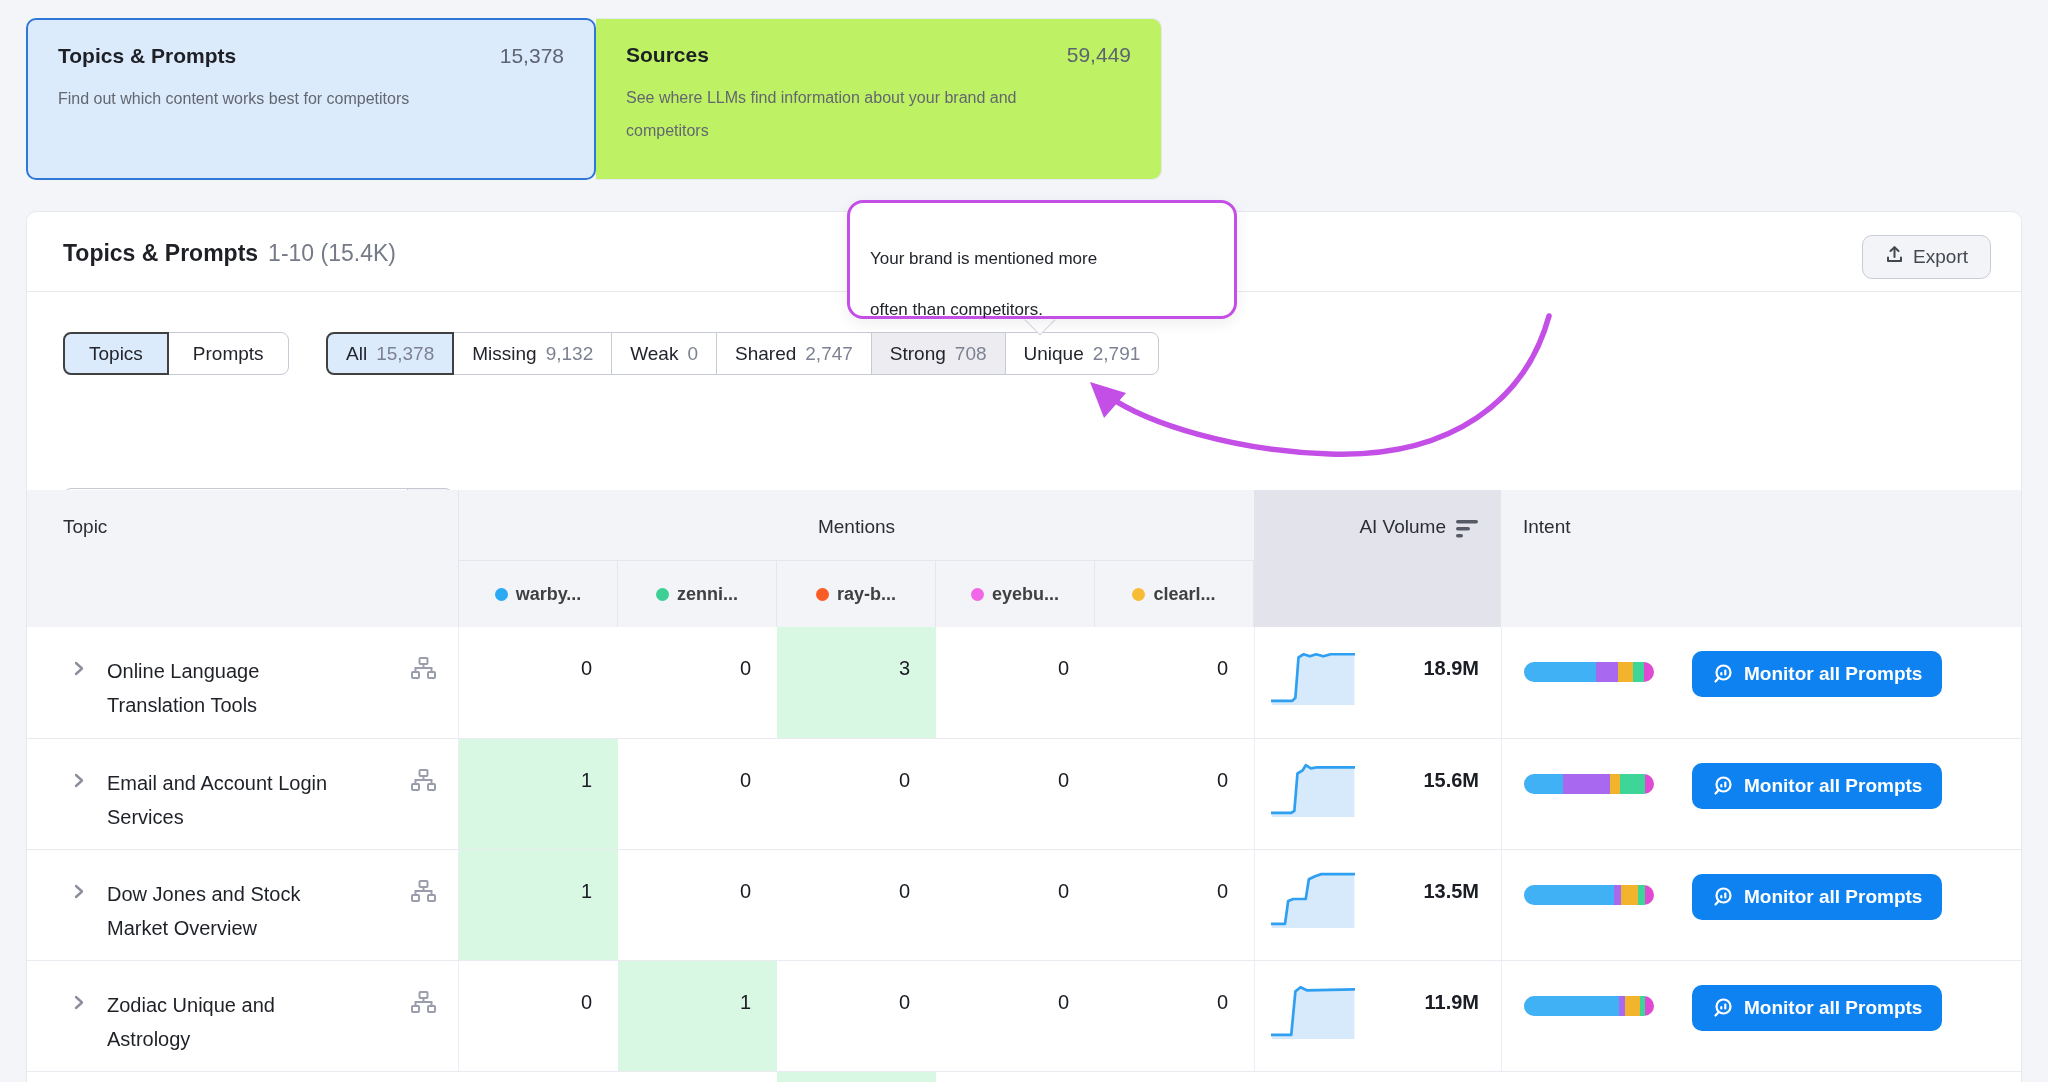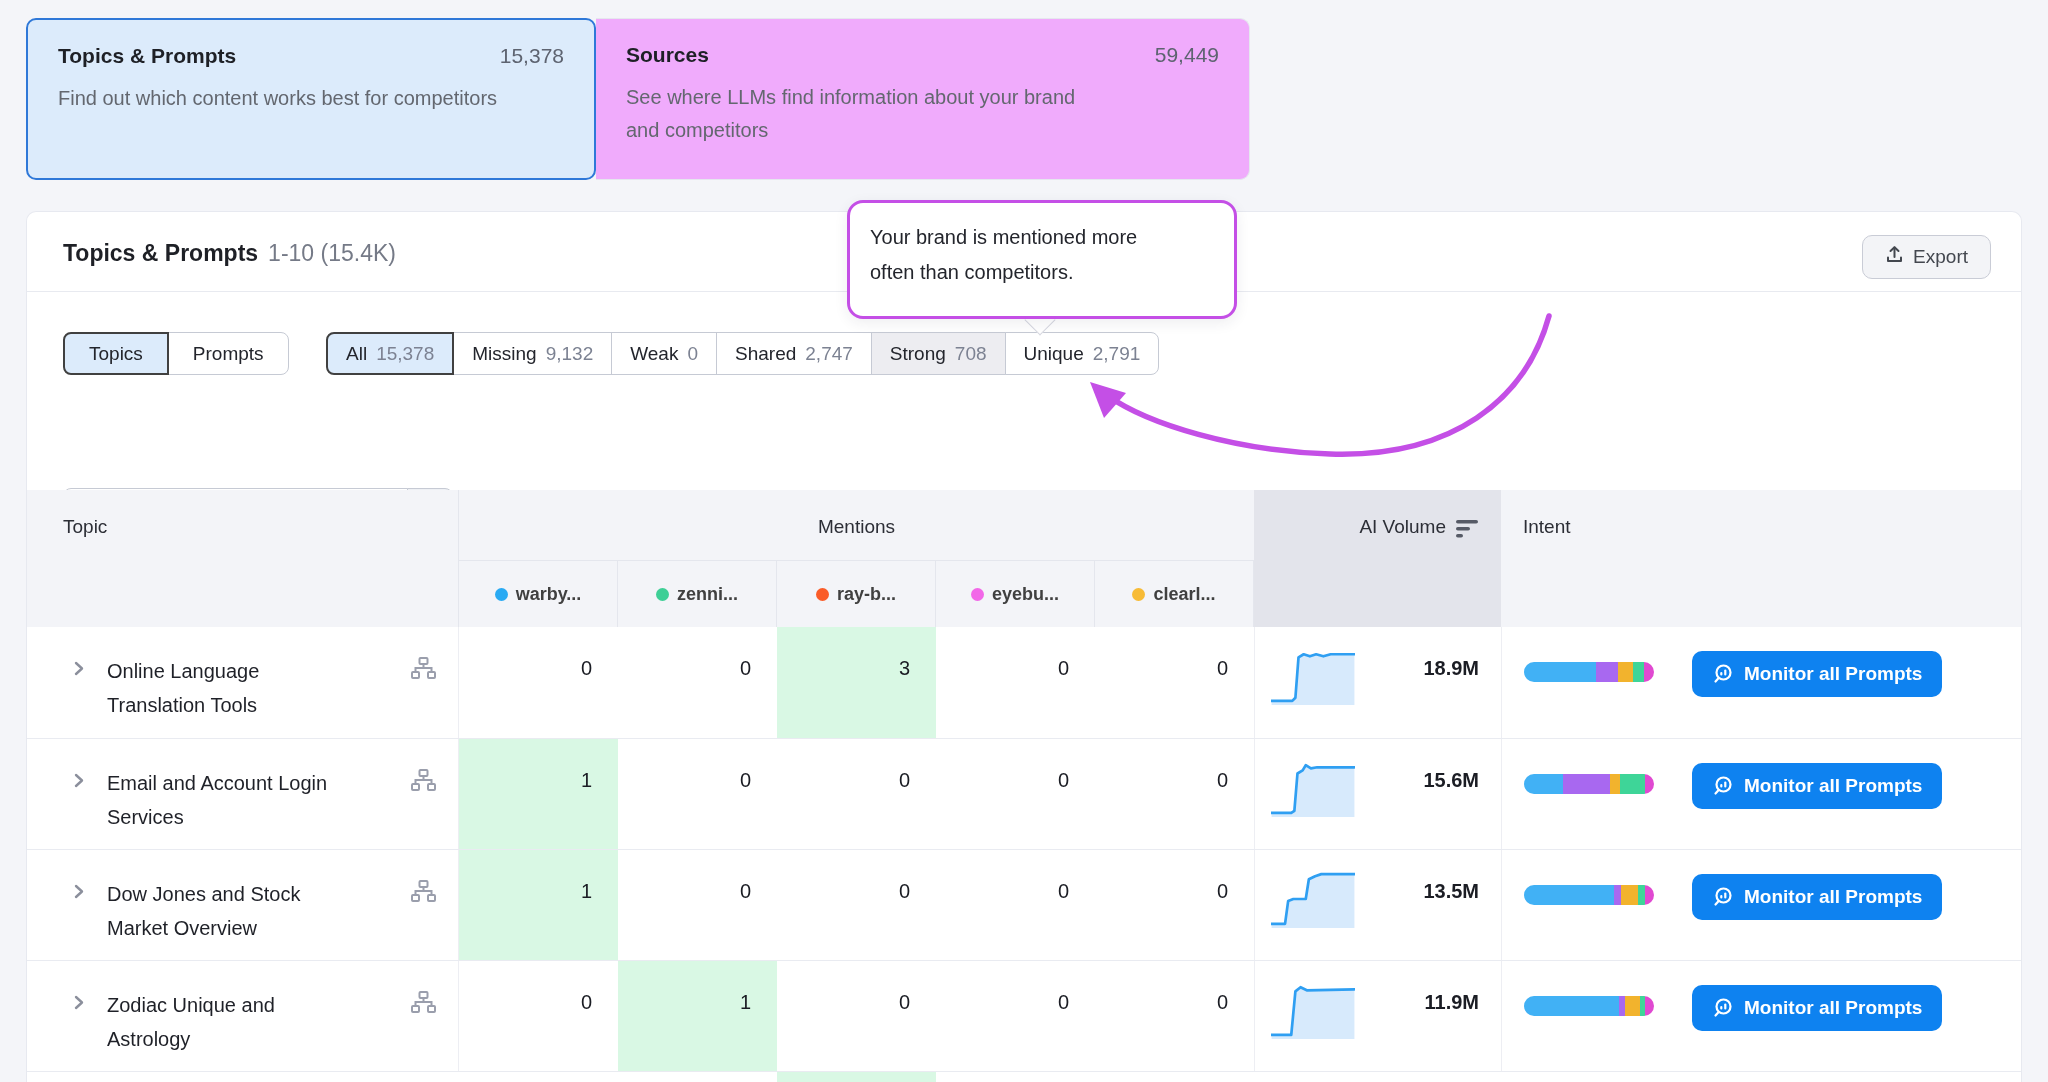--- a/index.html
+++ b/index.html
@@ -7,25 +7,25 @@
   body {
     position:relative; overflow:hidden;
     background:#f4f5f9;
     font-family:"Liberation Sans", sans-serif;
     color:#23252c;
   }
   
   .cards { position:absolute; left:26px; top:18px; display:flex; }
   .card { width:570px; height:162px; padding:24px 30px; cursor:pointer; }
   .card.selected { background:#dcebfb; border:2px solid #2f78d8; border-radius:10px; z-index:2; }
-  .card.plain { width:654px; background:#f0abfc; border:1px solid #e5e7ee; border-left:none; border-radius:0 10px 10px 0; }
+  .card.plain { width:566px; background:#bef264; border:1px solid #e5e7ee; border-left:none; border-radius:0 10px 10px 0; }
   .card-top { display:flex; justify-content:space-between; align-items:baseline; margin-bottom:14px; }
   .card-title { font-size:21px; font-weight:700; color:#1e2026; }
   .card-count { font-size:21px; color:#5d6370; }
-  .card-desc { font-size:20px; line-height:33px; color:#63676f; max-width:470px; }
+  .card-desc { font-size:16px; line-height:33px; color:#63676f; max-width:470px; }
 
   
   .panel { position:absolute; left:26px; top:211px; width:1996px; height:871px;
            background:#fff; border:1px solid #e7e9f0; border-bottom:none; border-radius:10px 10px 0 0; }
   .panel-head { position:relative; height:80px; border-bottom:1px solid #e8eaf0; }
   .panel-title-wrap { position:absolute; left:36px; top:28px; font-size:23px;text-align:right; }
   .panel-title { font-weight:700; color:#1e2026; }
   .panel-range { color:#757a87; margin-left:10px; }
   .export-btn { position:absolute; right:30px; top:23px; height:44px; padding:0 22px;
                 display:flex; align-items:center; gap:9px; background:#f3f4f7;
@@ -91,21 +91,21 @@
                  font-weight:700; display:flex; align-items:center; gap:10px; cursor:pointer;
                  font-family:"Liberation Sans", sans-serif; }
   .partial-row { height:11px; border-top:1px solid #e9ebf1; }
   .partial-green { background:#d9f8e4; height:100%; }
 
   
   .tip-notch { position:absolute; left:1029px; top:309px; width:22px; height:22px; background:#fff;
                transform:rotate(45deg); border-right:1.5px solid #d6d8e0; border-bottom:1.5px solid #d6d8e0; z-index:5; }
   .tooltip { position:absolute; left:847px; top:200px; width:390px; height:119px; background:#fff;
              border:3px solid #c44fe6; border-radius:16px; z-index:6;
-             padding:17px 20px; font-size:20px; line-height:35px; color:#23252c; white-space:pre-line;
+             padding:30px 20px; font-size:17px; line-height:51px; color:#23252c; white-space:pre-line;
              box-shadow:0 4px 14px rgba(40,40,60,0.08); }
   .annot-layer { position:absolute; left:0; top:0; width:2048px; height:1082px; pointer-events:none; z-index:7; }
 </style>
 </head>
 <body>
 
 <div class="cards">
   <div class="card selected">
     <div class="card-top">
       <span class="card-title">Topics &amp; Prompts</span>

